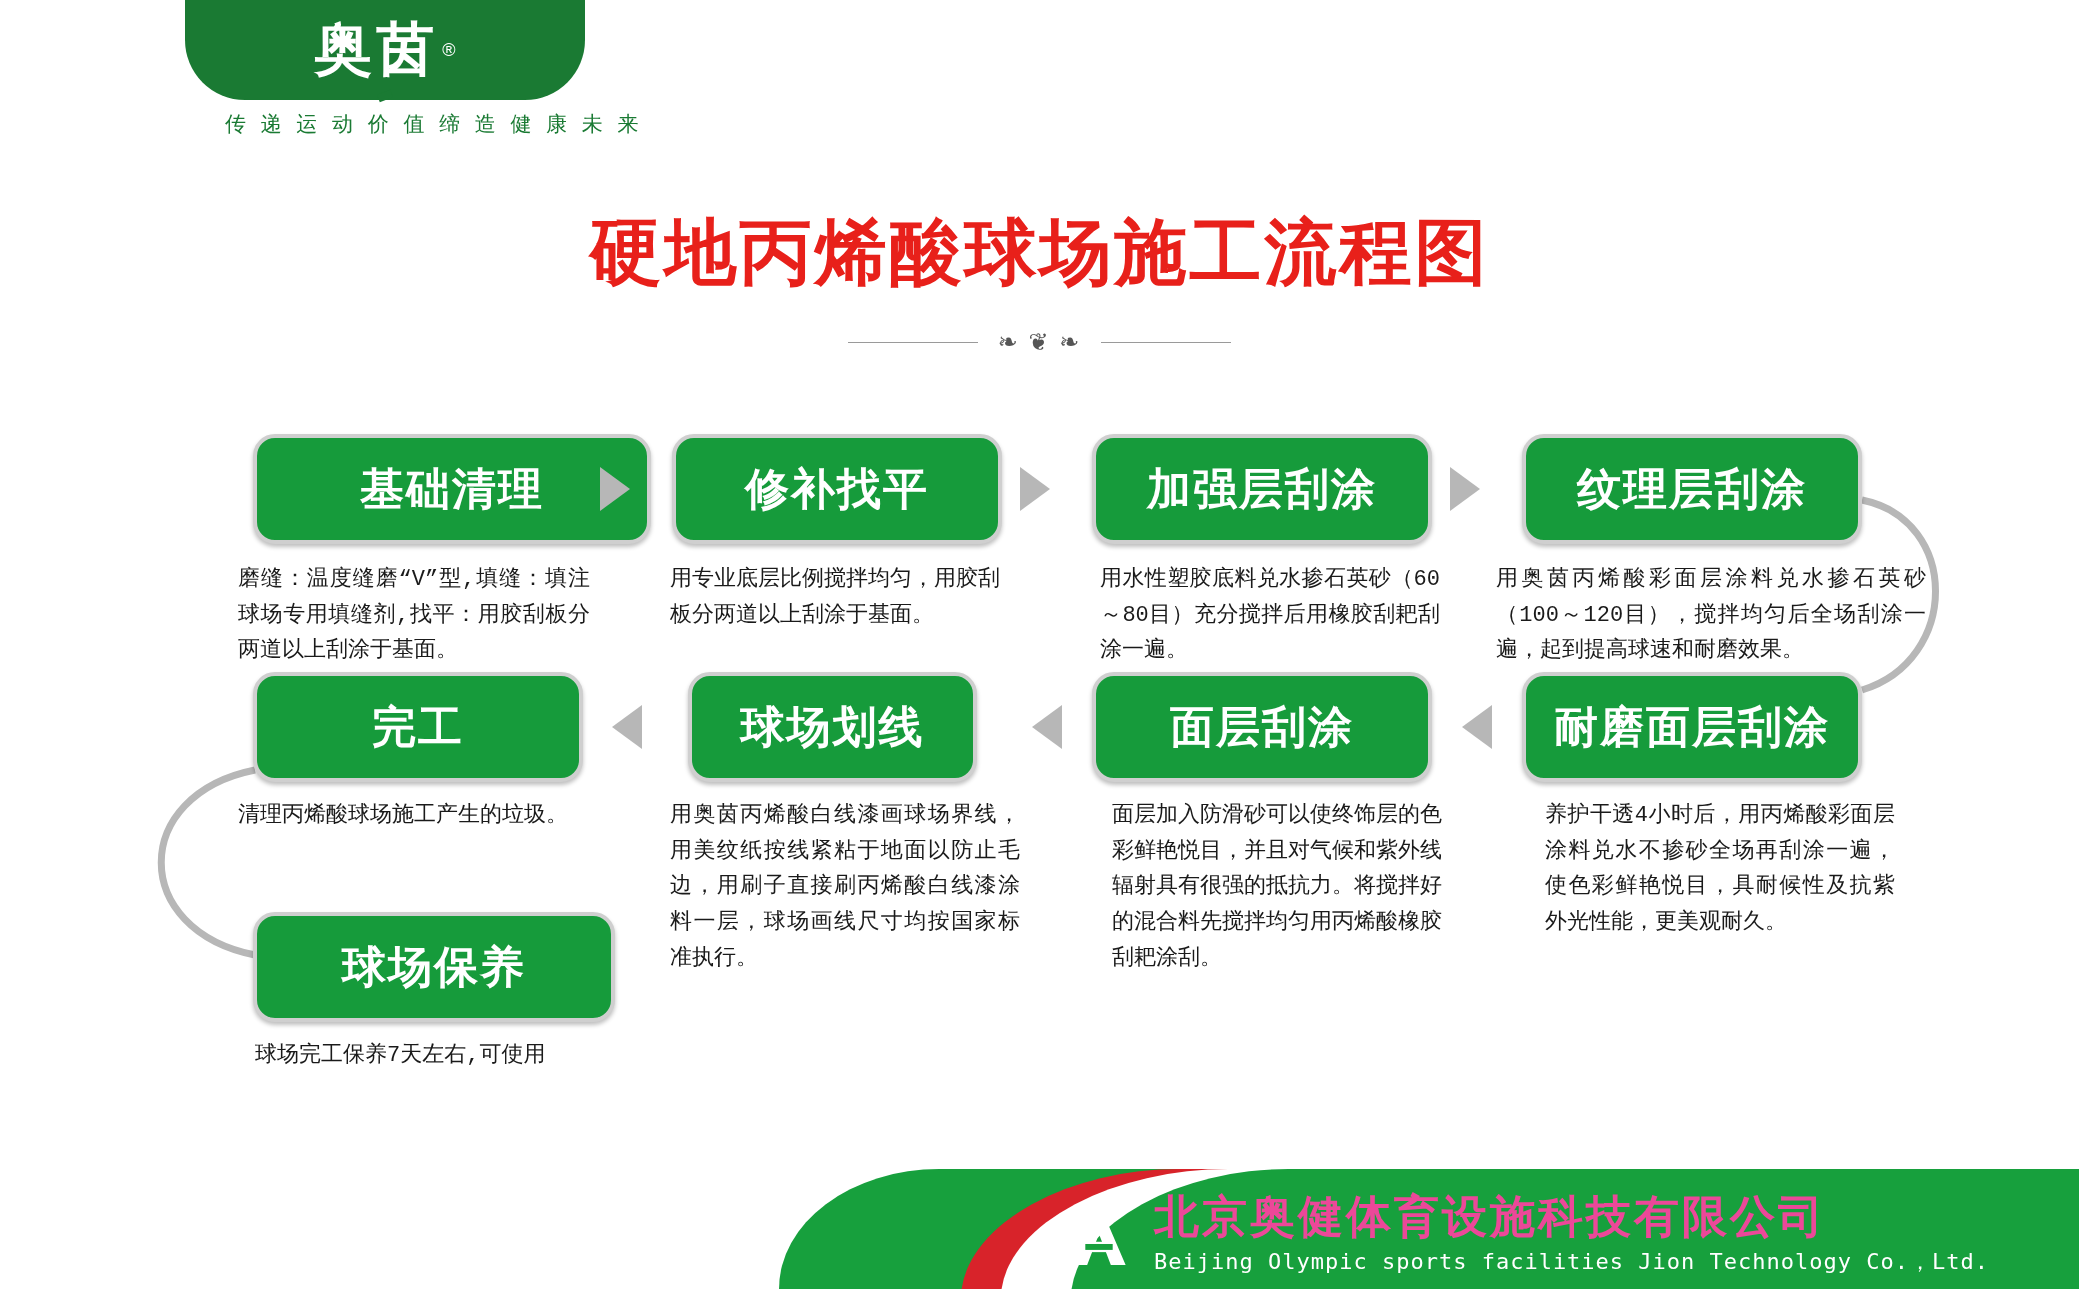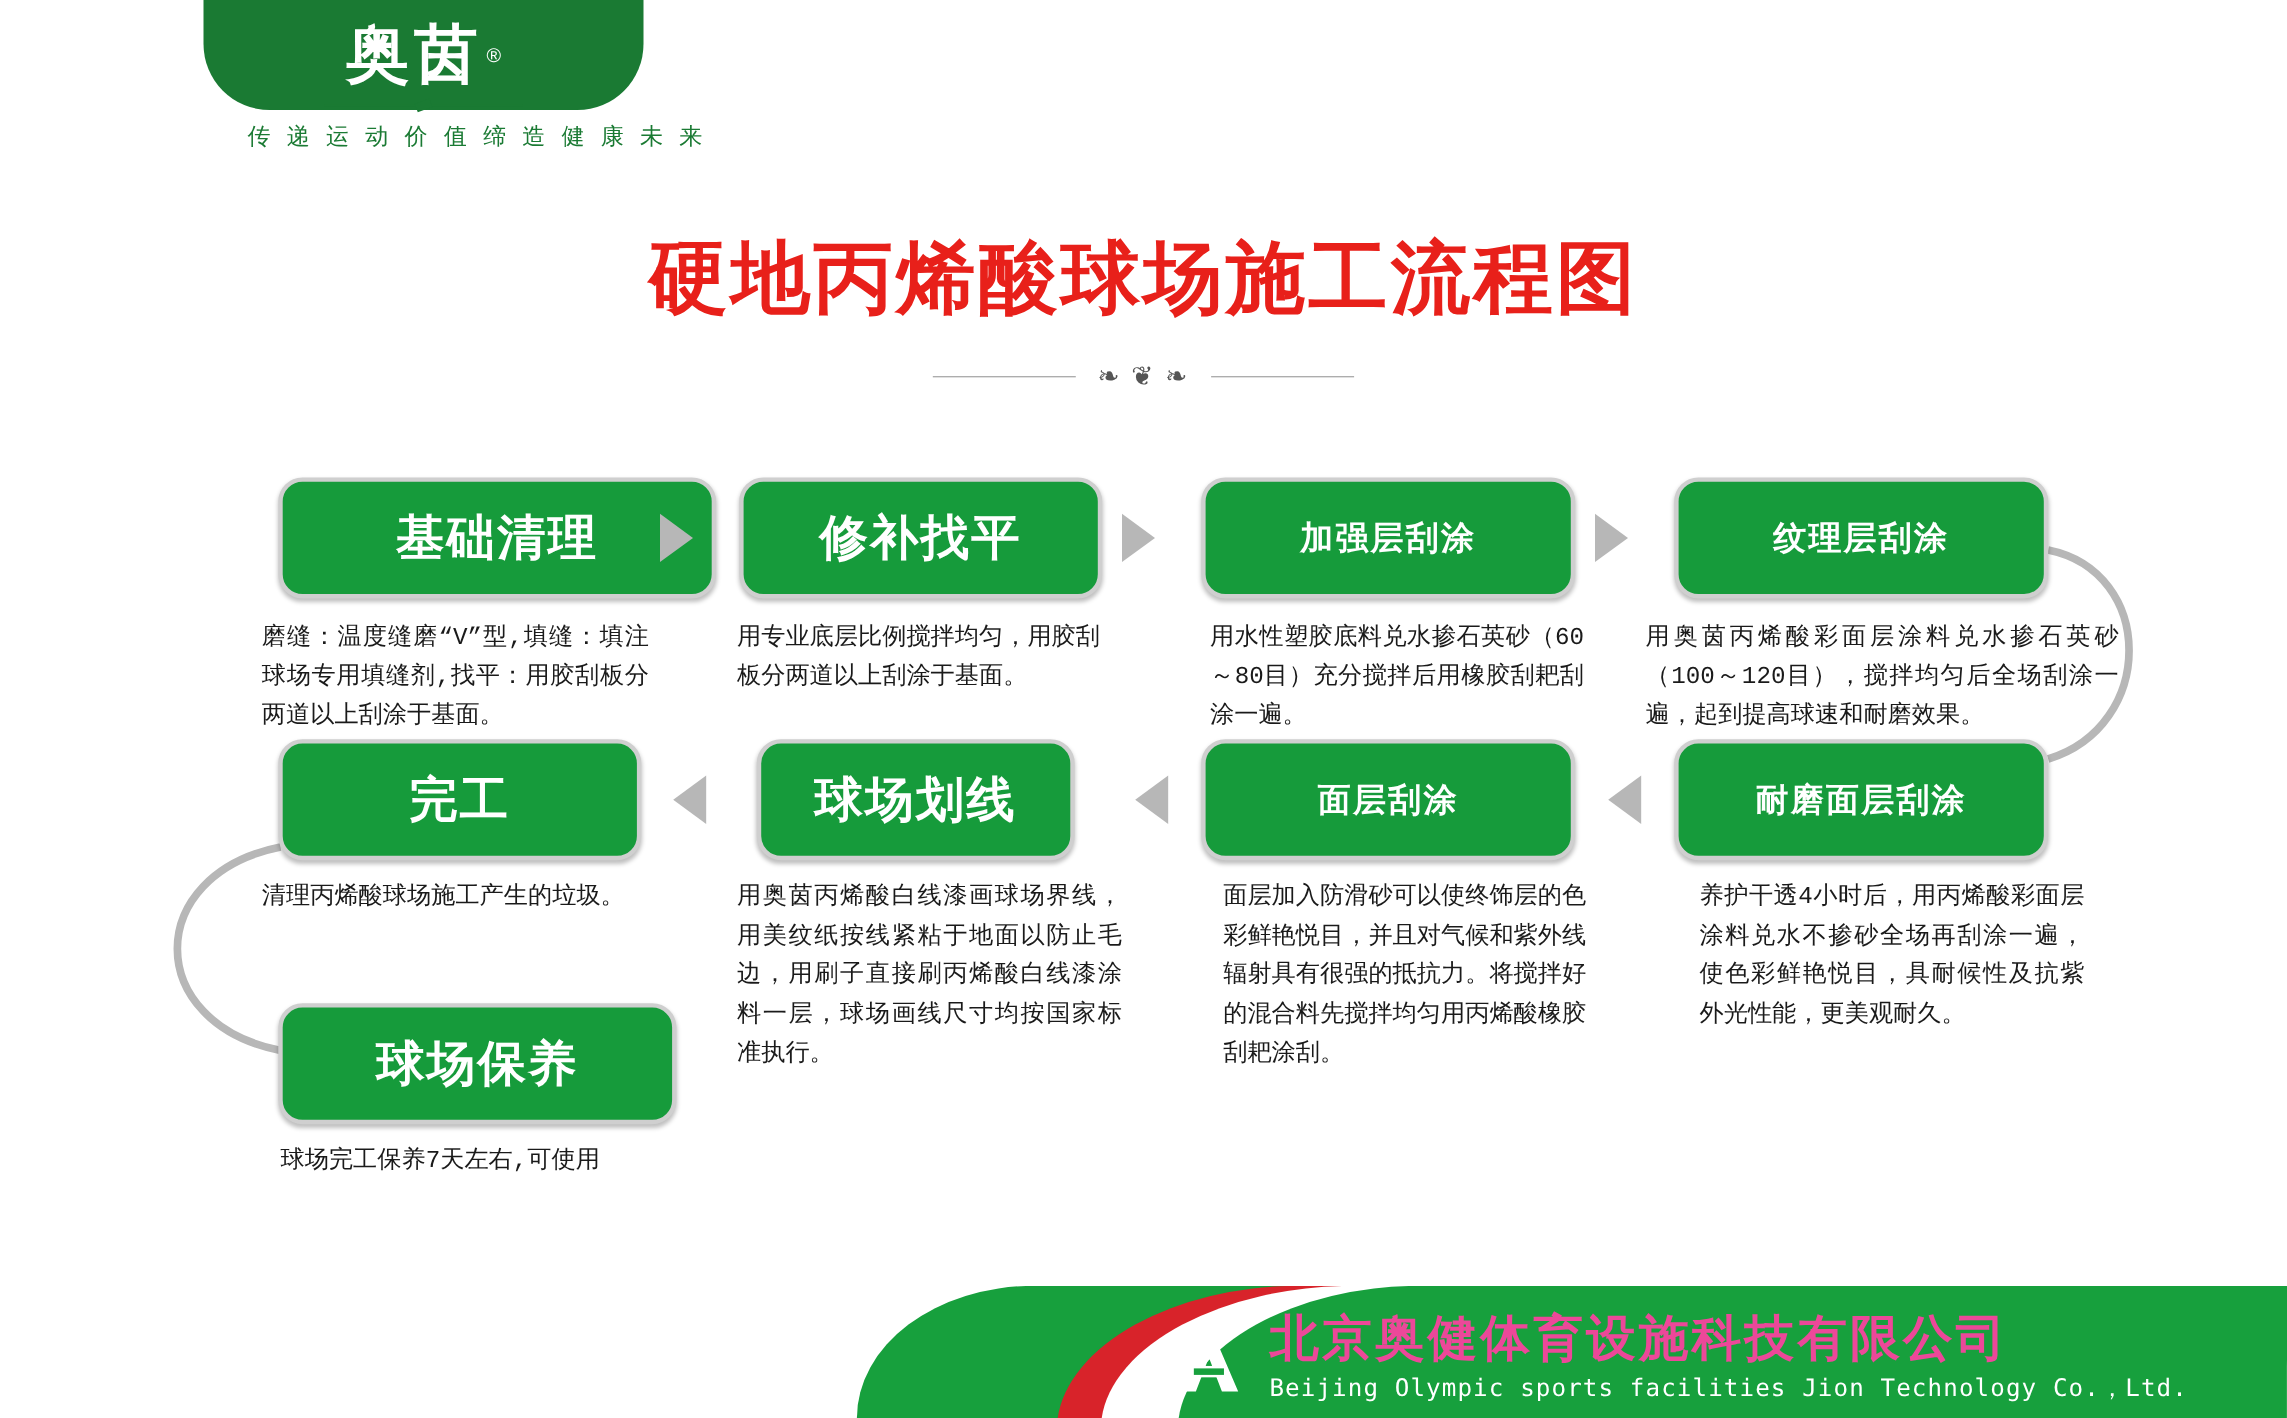--- a/index.html
+++ b/index.html
@@ -131,21 +131,21 @@
     display: flex;
     align-items: center;
     justify-content: center;
     color: #ffffff;
     font-size: 44px;
     font-weight: bold;
     letter-spacing: 2px;
     font-family: "DejaVu Sans", sans-serif;
     box-sizing: border-box;
   }
-  .node.wide-text { font-size: 30px; }
+  .node.wide-text { font-size: 44px; }
 
   .desc {
     position: absolute;
     color: #1a1a1a;
     font-size: 22px;
     line-height: 1.62;
     font-family: Liberation Mono, monospace;
     text-align: justify;
   }
 

